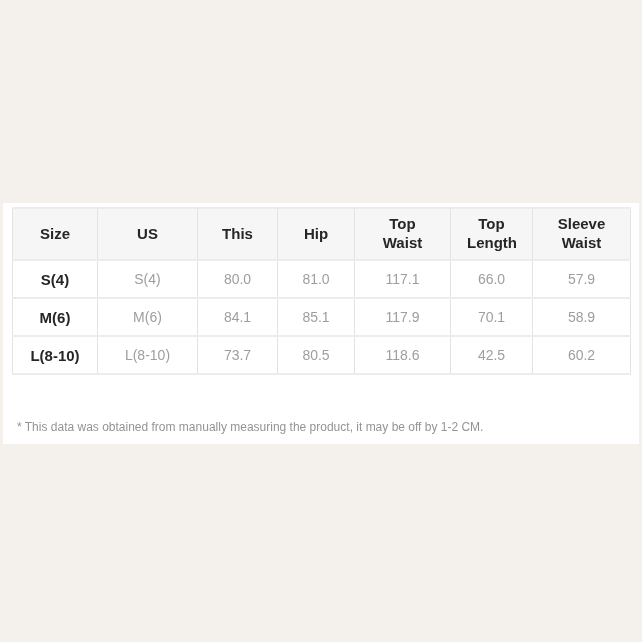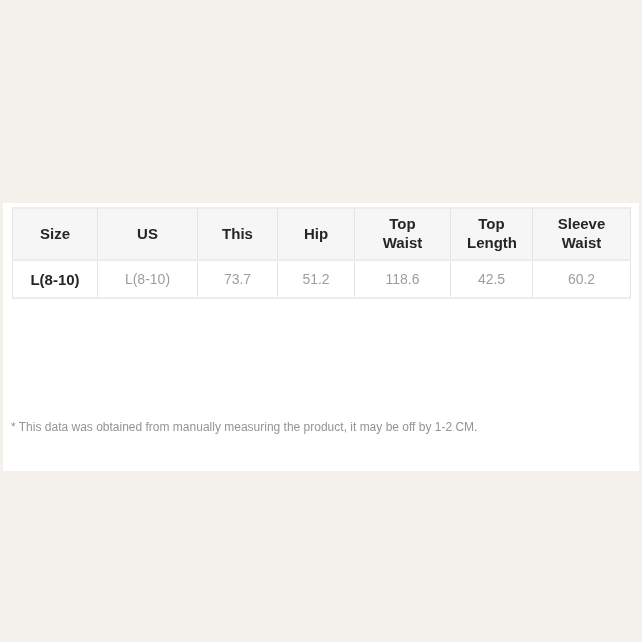--- a/index.html
+++ b/index.html
@@ -12,21 +12,21 @@
     height: 642px;
     background: #f4f0ec;
     font-family: "Liberation Sans", sans-serif;
     overflow: hidden;
   }
   .panel {
     position: absolute;
     left: 3px;
     right: 3px;
     top: 203px;
-    height: 268px;
+    height: 241px;
     background: #ffffff;
   }
   table.size-chart {
     position: absolute;
     left: 9px;
     top: 4px;
     width: 618px;
     border-collapse: collapse;
     table-layout: fixed;
     background: #ffffff;
@@ -56,21 +56,21 @@
     color: #9e9e9e;
     padding: 0 4px;
   }
   table.size-chart td.size-col {
     font-size: 15px;
     font-weight: bold;
     color: #262626;
   }
   .footnote {
     position: absolute;
-    left: 8px;
+    left: 14px;
     top: 217px;
     font-size: 12px;
     line-height: 14px;
     color: #949494;
     white-space: nowrap;
   }
 </style>
 </head>
 <body>
 
@@ -93,24 +93,42 @@
           <th>US</th>
           <th>This</th>
           <th>Hip</th>
           <th>Top Waist</th>
           <th>Top Length</th>
           <th>Sleeve Waist</th>
         </tr>
       </thead>
       <tbody>
         <tr>
+          <td class="size-col">S(4)</td>
+          <td>S(4)</td>
+          <td>80.0</td>
+          <td>81.0</td>
+          <td>117.1</td>
+          <td>66.0</td>
+          <td>57.9</td>
+        </tr>
+        <tr>
+          <td class="size-col">M(6)</td>
+          <td>M(6)</td>
+          <td>84.1</td>
+          <td>85.1</td>
+          <td>117.9</td>
+          <td>70.1</td>
+          <td>58.9</td>
+        </tr>
+        <tr>
           <td class="size-col">L(8-10)</td>
           <td>L(8-10)</td>
           <td>73.7</td>
-          <td>51.2</td>
+          <td>80.5</td>
           <td>118.6</td>
           <td>42.5</td>
           <td>60.2</td>
         </tr>
       </tbody>
     </table>
 
     <div class="footnote">* This data was obtained from manually measuring the product, it may be off by 1-2 CM.</div>
 
   </div>

